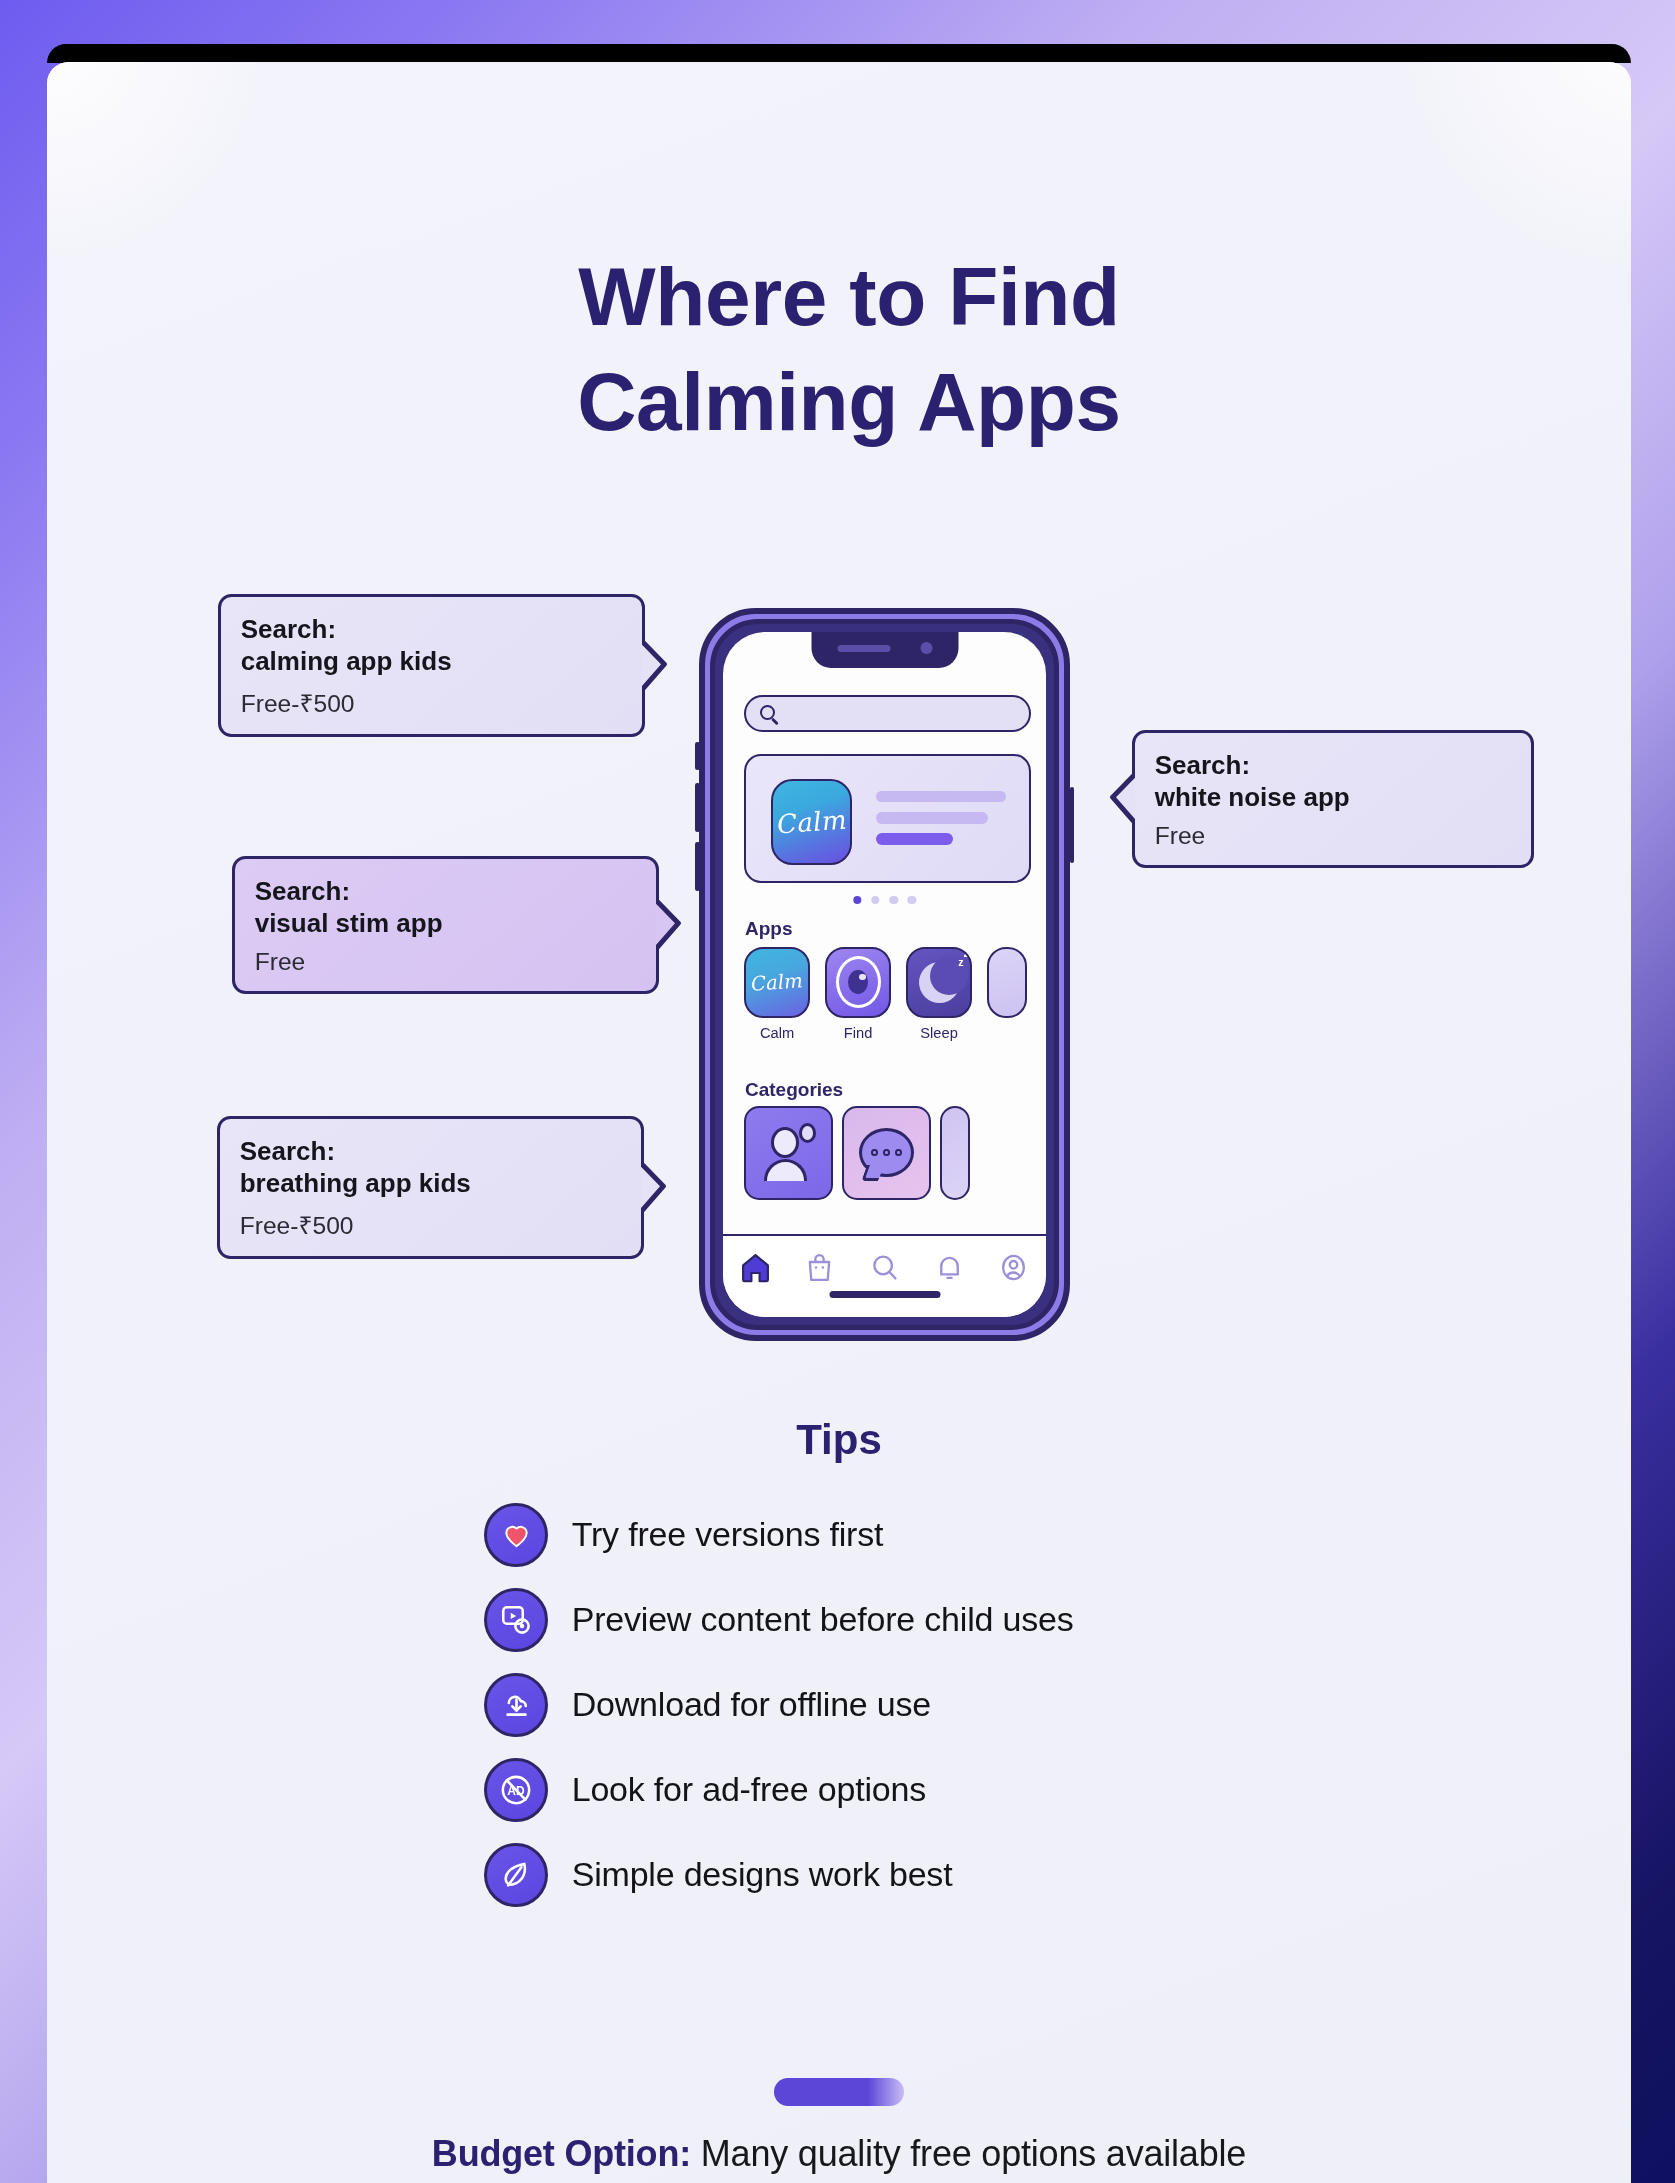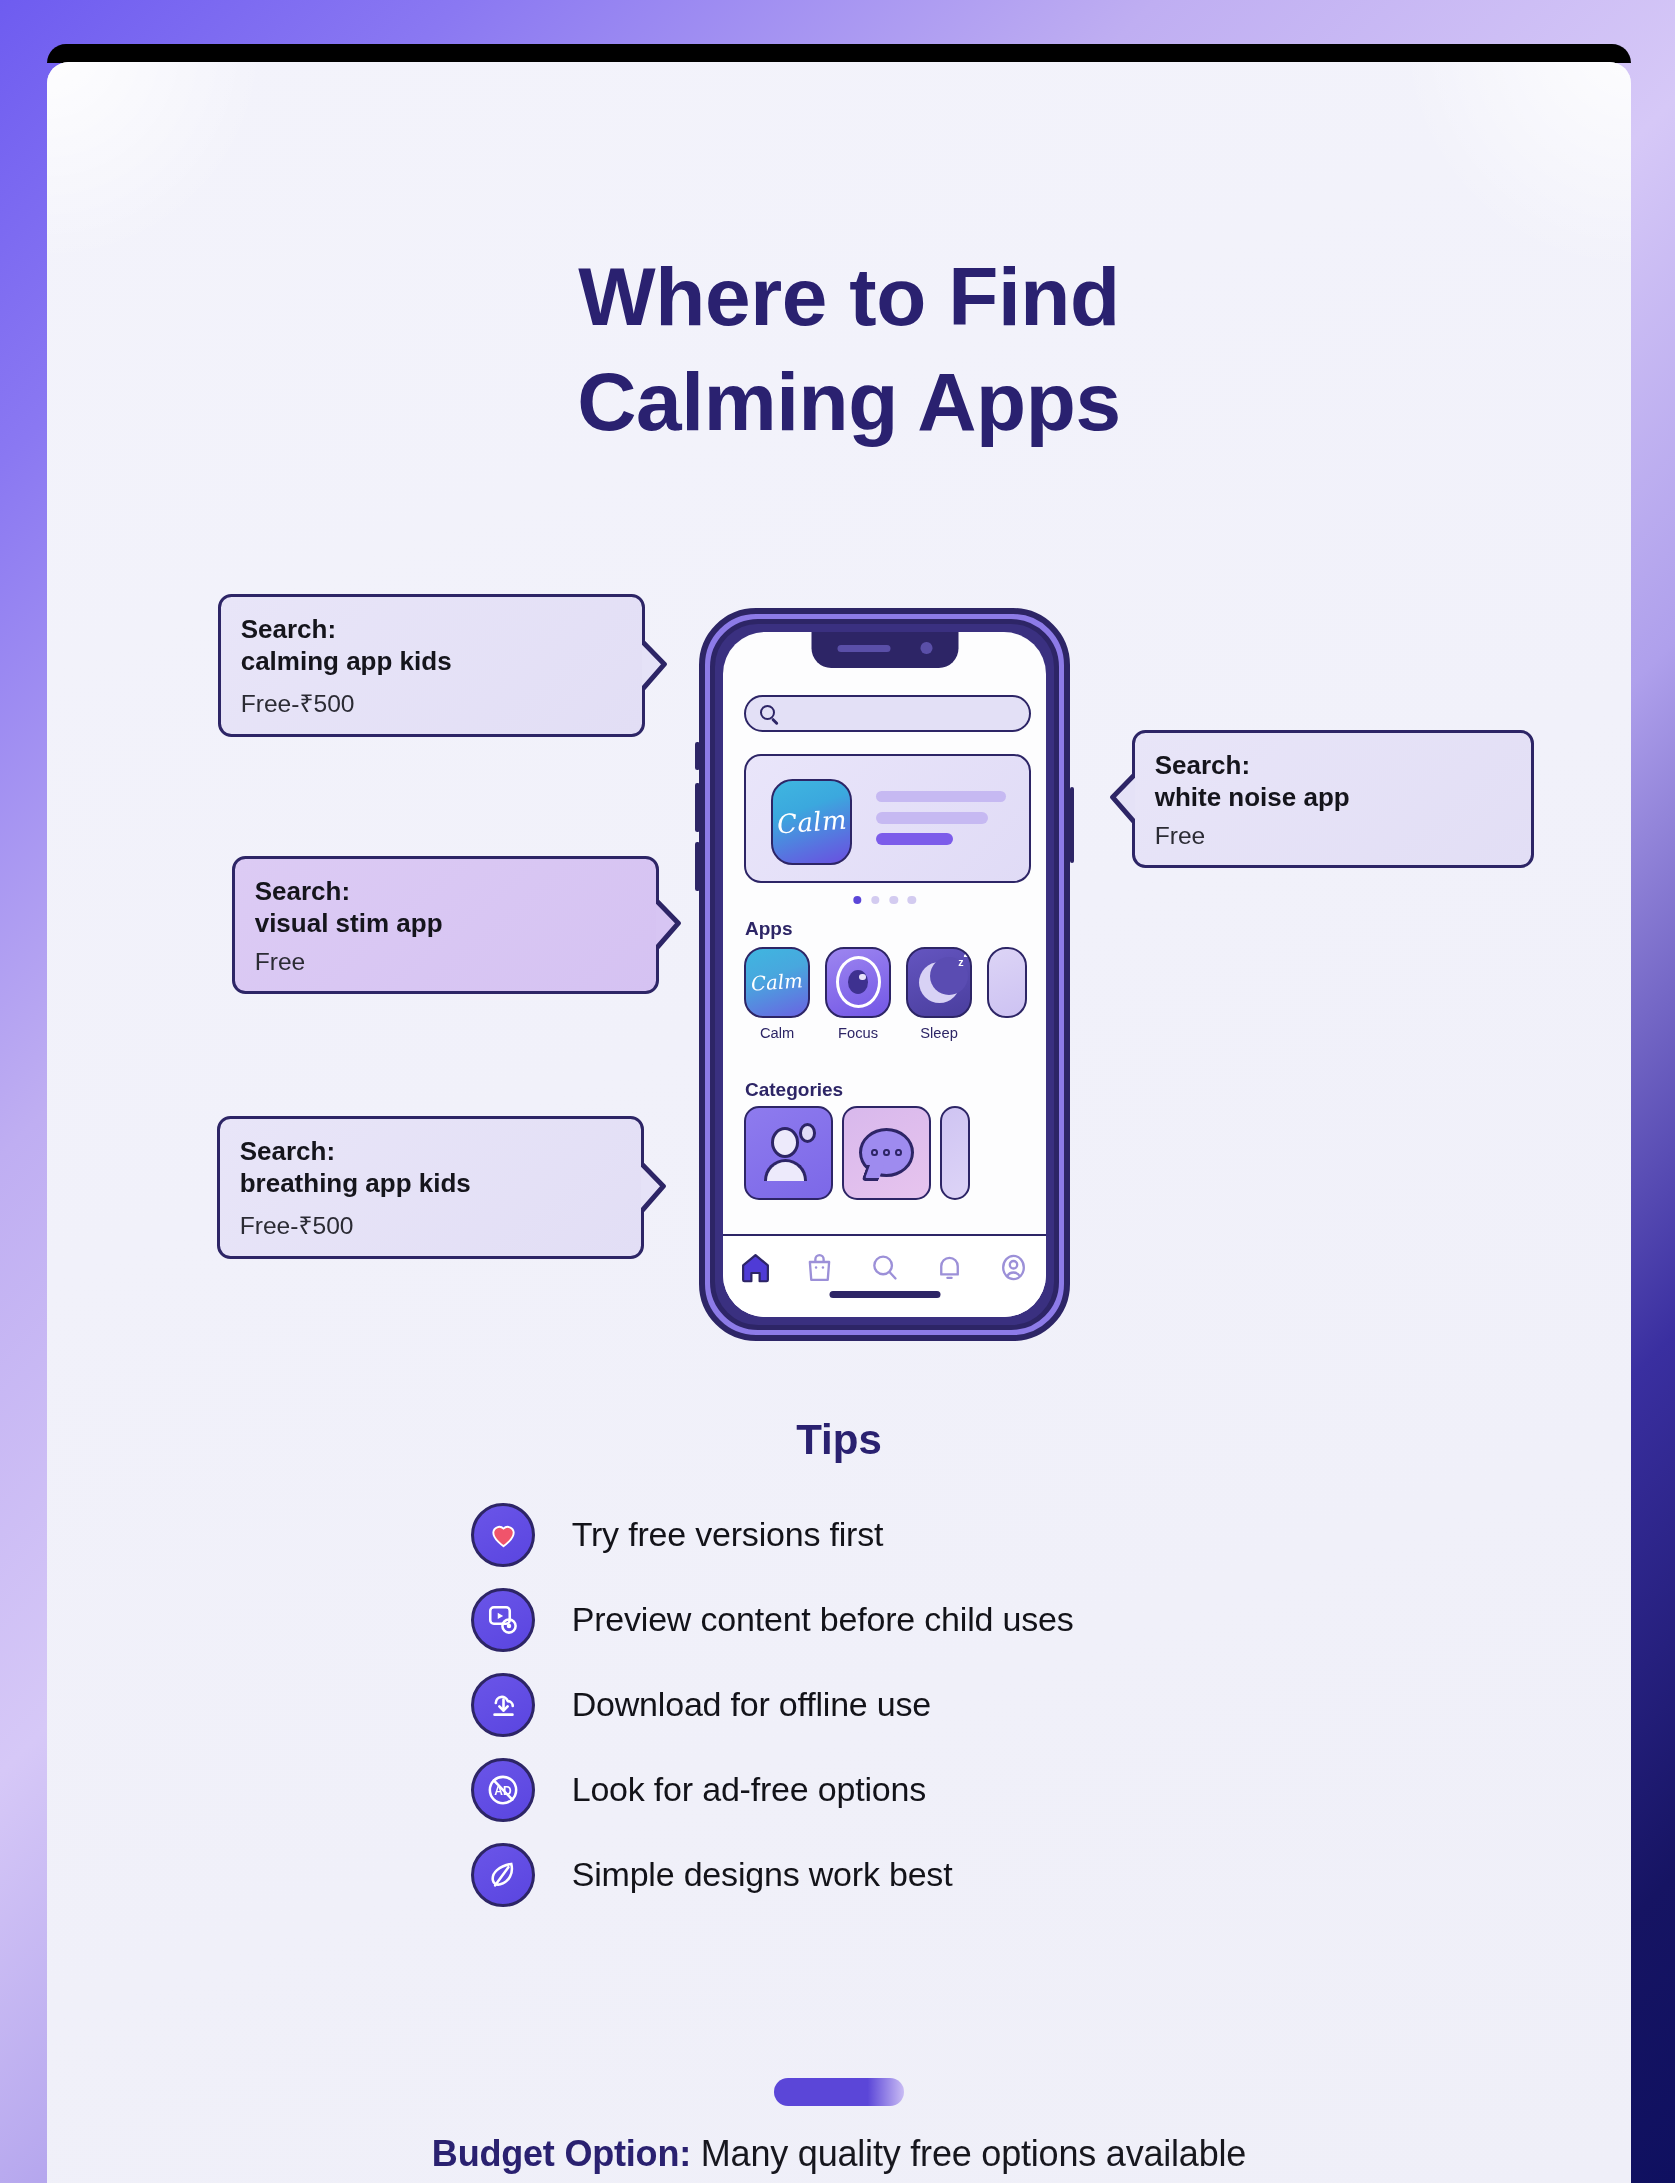--- a/index.html
+++ b/index.html
@@ -221,21 +221,21 @@
   #co5{left:1085px;top:928px;width:427px;}
 
   
   .tips-title{
     position:absolute;left:0;right:0;top:1354px;text-align:center;
     font-size:42px;font-weight:700;color:#2A2170;
   }
   .tips{position:absolute;left:424px;top:1430px;}
   .tip{display:flex;align-items:center;height:85px;}
   .tip-badge{
-    width:90px;height:67px;flex:0 0 auto;display:flex;align-items:center;
+    width:90px;height:67px;flex:0 0 auto;display:flex;align-items:center;justify-content:center;
   }
   .tip-circle{
     width:64px;height:64px;border-radius:50%;
     background:linear-gradient(150deg,#6A55E8,#5A45E0);
     border:3.1px solid #2D2566;box-sizing:border-box;
     display:flex;align-items:center;justify-content:center;
   }
   .tip-text{font-size:34px;color:#131319;margin-left:10.7px;letter-spacing:-0.2px;}
 
   .pill{
@@ -351,21 +351,21 @@
               <span class="calmword">Calm</span>
             </div>
             <div class="name">Calm</div>
           </div>
           <div class="app">
             <div class="tile tile-focus">
               <div class="eye-outer">
                   <div class="eye-in"></div>
                 </div>
             </div>
-            <div class="name">Focus</div>
+            <div class="name">Find</div>
           </div>
           <div class="app">
             <div class="tile tile-sleep">
               <div class="moon"></div>
               <div class="zz">
                   <span class="z1">Z</span>
                   <span class="z2">z</span>
                 </div>
             </div>
             <div class="name">Sleep</div>

